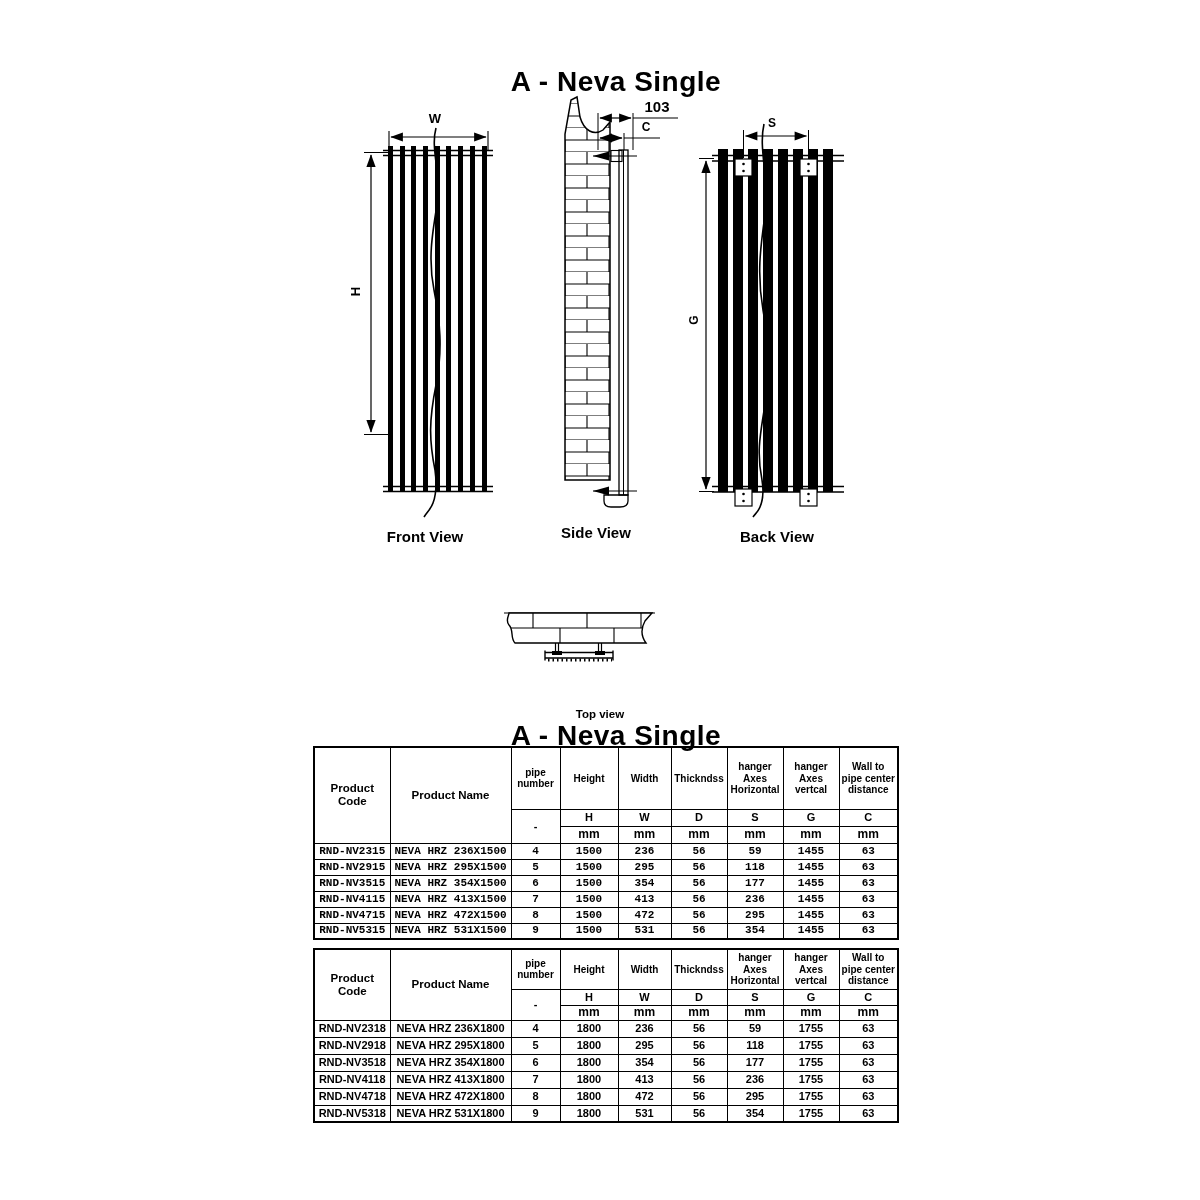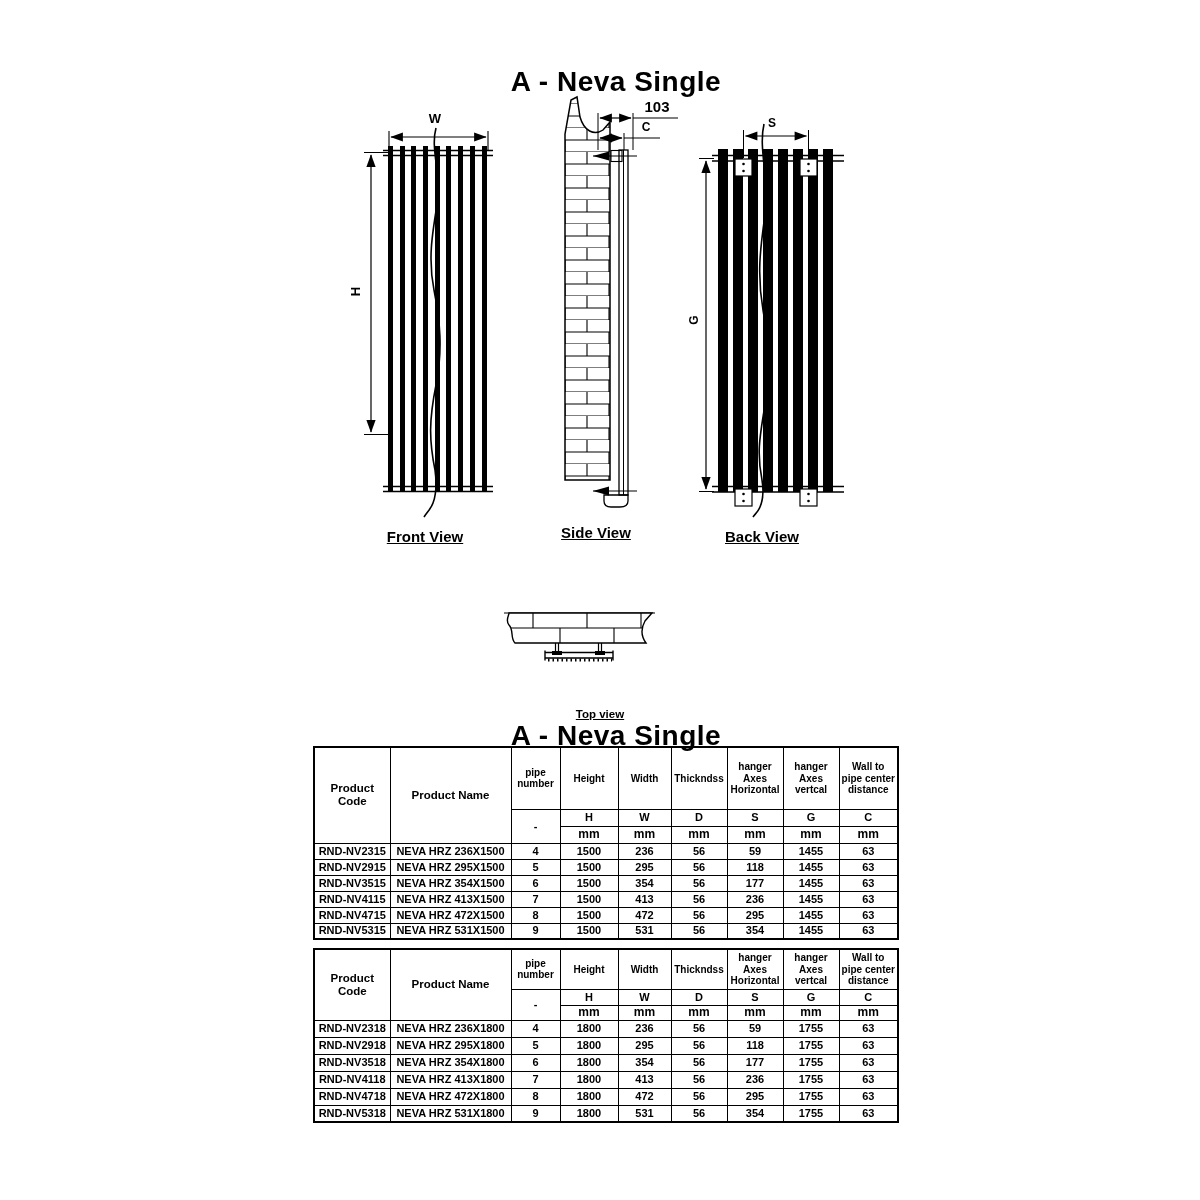--- a/index.html
+++ b/index.html
@@ -4,39 +4,39 @@
 <style>
   html,body{margin:0;padding:0;background:#fff;}
   .page{position:relative;width:1200px;height:1200px;background:#fff;overflow:hidden;
         font-family:"Liberation Sans",sans-serif;color:#000;}
   .title{position:absolute;left:0;width:1200px;text-align:center;
          font-size:28px;font-weight:bold;letter-spacing:.5px;margin:16px;}
   #title-drawings{top:50px;}
   #title-table{top:704px;}
   .dwg{position:absolute;left:0;top:0;}
   .lbl{position:absolute;font-weight:bold;text-align:center;white-space:nowrap;}
-  .view-lbl{font-size:15px;width:100px;text-decoration:underline;}
+  .view-lbl{font-size:15px;width:100px;}
   .dim-lbl{font-size:12px;width:20px;}
   .rot{transform:rotate(-90deg);}
   
   table.spec{position:absolute;left:313px;width:584px;border-collapse:collapse;
              table-layout:fixed;border:2px solid #000;}
   table.spec td{border:1.6px solid #000;text-align:center;vertical-align:middle;
                 padding:0;font-weight:bold;line-height:1.15;overflow:hidden;}
   td.hdr{font-size:10px;}
   td.big{font-size:11.5px;}
   td.sym{font-size:11px;}
   td.unit{font-size:12px;}
   .pre{white-space:pre-line;}
   table.spec tbody td{font-size:11px;white-space:nowrap;}
   #table-1500{top:746px;}
   #table-1500 tr.h1{height:62px;}
   #table-1500 tr.h2{height:17px;}
   #table-1500 tr.h3{height:17px;}
-  #table-1500 tbody tr{height:16px;}
+  #table-1500 tbody tr{height:16px;font-family:Liberation Mono, monospace;}
   #table-1800{top:948px;}
   #table-1800 tr.h1{height:40px;}
   #table-1800 tr.h2{height:16px;}
   #table-1800 tr.h3{height:15px;}
   #table-1800 tbody tr{height:17px;margin-top:11px;}
   col.c1{width:76px;} col.c2{width:121px;} col.c3{width:49px;}
   col.c4{width:58px;} col.c5{width:53px;} col.c6{width:56px;}
   col.c7{width:56px;} col.c8{width:56px;} col.c9{width:59px;}
 </style>
 </head>
@@ -165,21 +165,21 @@
 
   <div class="lbl dim-lbl" style="left:425px;top:111px;font-size:13px;">W</div>
   <div class="lbl dim-lbl rot" style="left:345px;top:284px;font-size:13px;">H</div>
   <div class="lbl dim-lbl" style="left:642px;top:98px;width:30px;font-size:15px;">103</div>
   <div class="lbl dim-lbl" style="left:638px;top:120px;width:16px;">C</div>
   <div class="lbl dim-lbl" style="left:764px;top:116px;width:16px;">S</div>
   <div class="lbl dim-lbl rot" style="left:686px;top:313px;width:16px;">G</div>
 
   <div class="lbl view-lbl" style="left:375px;top:528px;">Front View</div>
   <div class="lbl view-lbl" style="left:546px;top:524px;">Side View</div>
-  <div class="lbl view-lbl" style="left:712px;top:528px;">Back View</div>
+  <div class="lbl view-lbl" style="left:727px;top:528px;">Back View</div>
   <div class="lbl view-lbl" style="left:550px;top:708px;font-size:11.5px;">Top view</div>
 
   <h2 class="title" id="title-table">A - Neva Single</h2>
 
   <table class="spec" id="table-1500">
     <colgroup>
       <col class="c1">
         <col class="c2">
         <col class="c3">
         <col class="c4">

